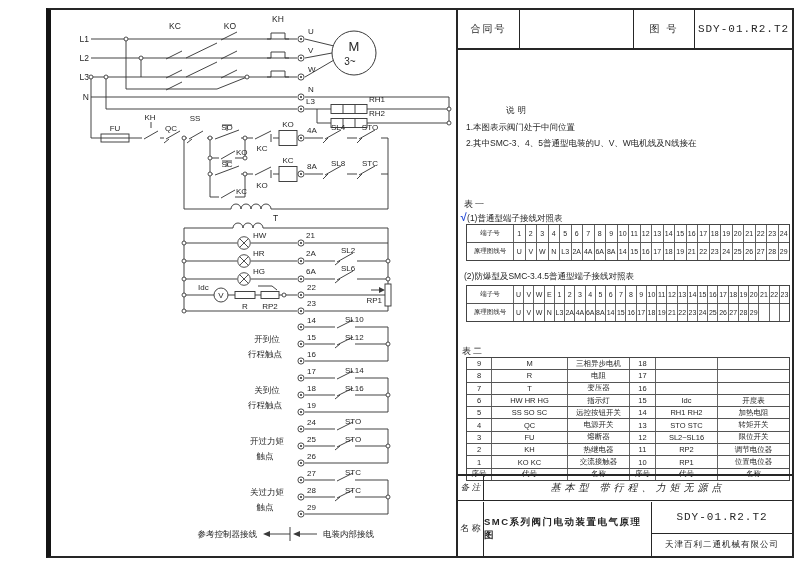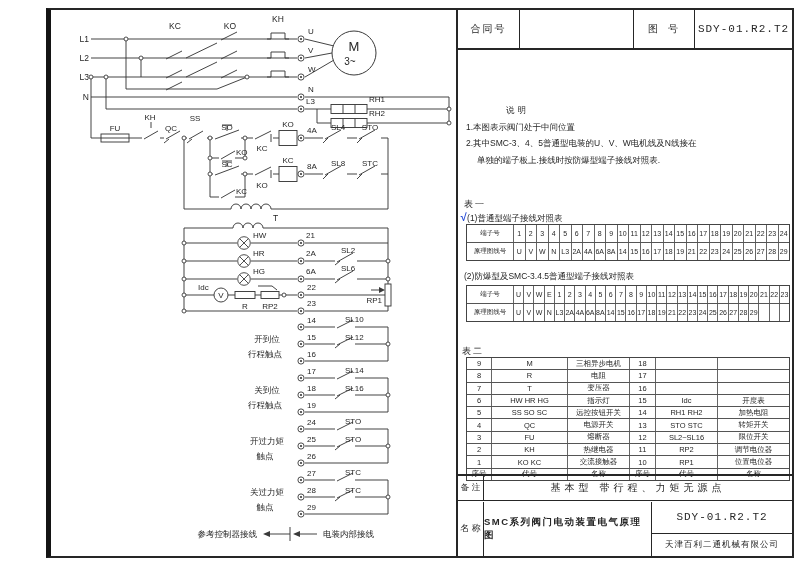--- a/index.html
+++ b/index.html
@@ -2,21 +2,21 @@
 <html><head>
 <meta charset="utf-8">
 <style>
   html,body{margin:0;padding:0;background:#ffffff;}
   body{width:800px;height:566px;position:relative;font-family:"Liberation Sans",sans-serif;color:#262626;}
   .sheet{position:absolute;left:46px;top:8px;width:748px;height:550px;box-sizing:border-box;
          border:2px solid #262626;border-left:5px solid #141414;background:#fff;}
   .rightpanel{position:absolute;top:0;bottom:0;left:405px;right:0;border-left:2px solid #262626;}
   
   .hdr{position:absolute;top:0;left:0;right:0;height:38px;border-bottom:2px solid #262626;display:flex;}
-  .hcell{box-sizing:border-box;border-right:1.5px solid #262626;display:flex;align-items:center;justify-content:center;font-family:Liberation Mono, monospace;}
+  .hcell{box-sizing:border-box;border-right:1.5px solid #262626;display:flex;align-items:center;justify-content:center;}
   .hcell:last-child{border-right:none;}
   .hlabel{font-size:10px;letter-spacing:2px;}
   .hval{font-size:11px;letter-spacing:1px;font-family:"Liberation Mono","DejaVu Sans Mono",monospace;}
   
   .notes{position:absolute;left:8px;top:92px;width:322px;font-size:8.5px;line-height:16.5px;}
   .notes .n0{margin-left:40px;letter-spacing:3px;}
   .notes .n2{margin-left:0px;}
   .notes .n3{margin-left:11px;}
   .seclabel{position:absolute;font-size:9px;letter-spacing:2px;}
   .capline{position:absolute;font-size:8.5px;}
@@ -31,21 +31,21 @@
   .tlabel{font-size:6.5px !important;}
   
   .comp{position:absolute;left:8px;top:347px;width:324px;box-sizing:border-box;border:1.2px solid #444;}
   .crow{display:grid;grid-template-columns:24px 76px 62px 26px 62px 1fr;height:11.3px;}
   .crow + .crow{border-top:1px solid #555;}
   .crow > div{box-sizing:border-box;display:flex;align-items:center;justify-content:center;
               font-size:7.5px;overflow:hidden;white-space:nowrap;}
   .crow > div + div{border-left:1px solid #666;}
   
   .bblock{position:absolute;left:0;right:0;bottom:0;top:464px;border-top:2px solid #262626;}
-  .brow1{height:24px;display:flex;border-bottom:1.5px solid #262626;}
+  .brow1{height:24px;display:flex;border-bottom:1.5px solid #262626;font-style:italic;}
   .brow2{position:absolute;top:25.5px;left:0;right:0;bottom:0;display:flex;}
   .bcell{box-sizing:border-box;display:flex;align-items:center;justify-content:center;}
   .blab{width:26px;border-right:1.5px solid #262626;font-size:8.5px;flex:none;}
   .blab2{width:26px;border-right:1.5px solid #262626;font-size:9px;line-height:11px;
          display:flex;align-items:center;justify-content:center;text-align:left;flex:none;}
   .bremark{flex:1;font-size:10px;letter-spacing:4px;}
   .bname{width:168px;flex:none;border-right:1.5px solid #262626;font-size:9.5px;letter-spacing:1.5px;font-weight:bold;}
   .brightcol{flex:1;display:flex;flex-direction:column;}
   .bdno{height:31px;border-bottom:1.5px solid #262626;display:flex;align-items:center;justify-content:center;
         font-size:11px;letter-spacing:1px;font-family:"Liberation Mono","DejaVu Sans Mono",monospace;}
@@ -305,21 +305,20 @@
       <div class="hcell hlabel" style="width:62px">合同号</div>
       <div class="hcell hval" style="width:114px"></div>
       <div class="hcell hlabel" style="width:61px">图 号</div>
       <div class="hcell hval" style="flex:1">SDY-01.R2.T2</div>
     </div>
 
     <div class="notes">
       <div class="n0">说明</div>
       <div class="n2">1.本图表示阀门处于中间位置</div>
       <div class="n2">2.其中SMC-3、4、5普通型电装的U、V、W电机线及N线接在</div>
-      <div class="n3">单独的端子板上.接线时按防爆型端子接线对照表.</div>
     </div>
 
     <div class="seclabel" style="left:6px;top:188px">表一</div>
     <div class="capline" style="left:2px;top:201px"><span class="check">√</span><span>(1)普通型端子接线对照表</span></div>
 
     <div class="tt" style="top:214px">
       <div class="ttrow" style="grid-template-columns:46px repeat(24,1fr)">
         <div class="tlabel">端子号</div>
       <div>1</div>
           <div>2</div>

